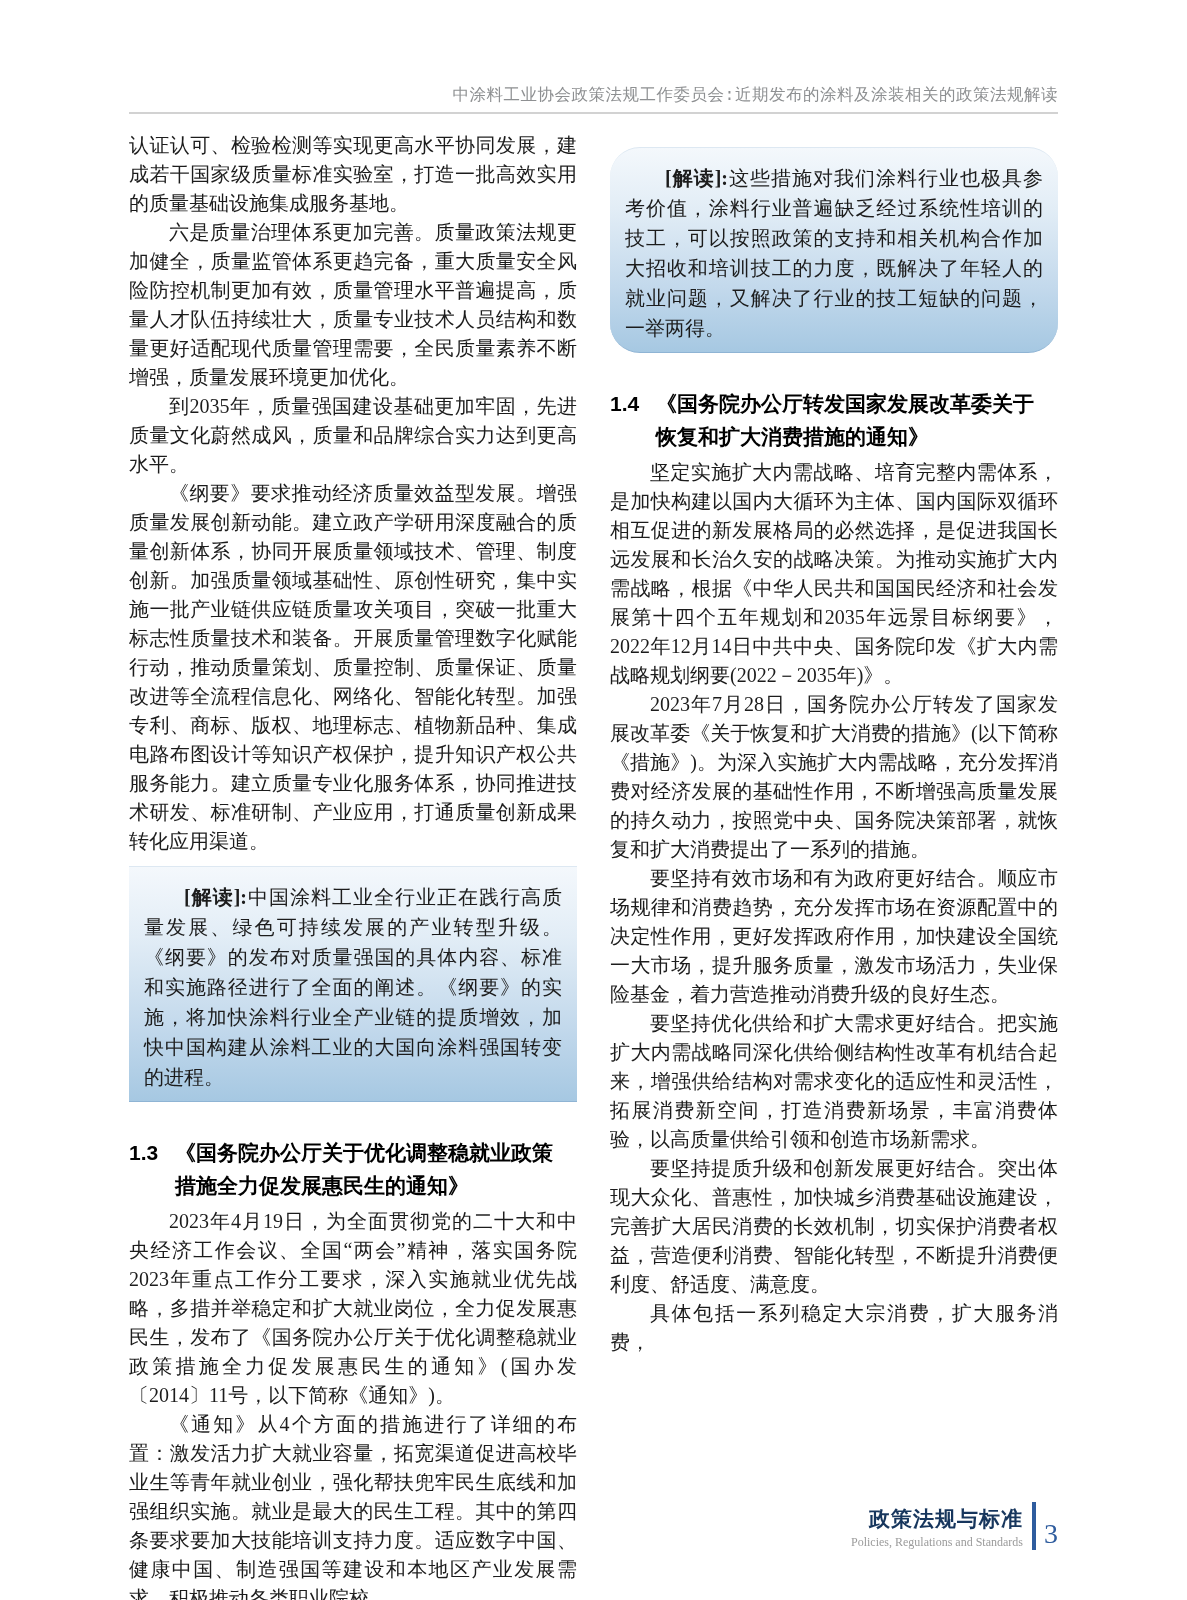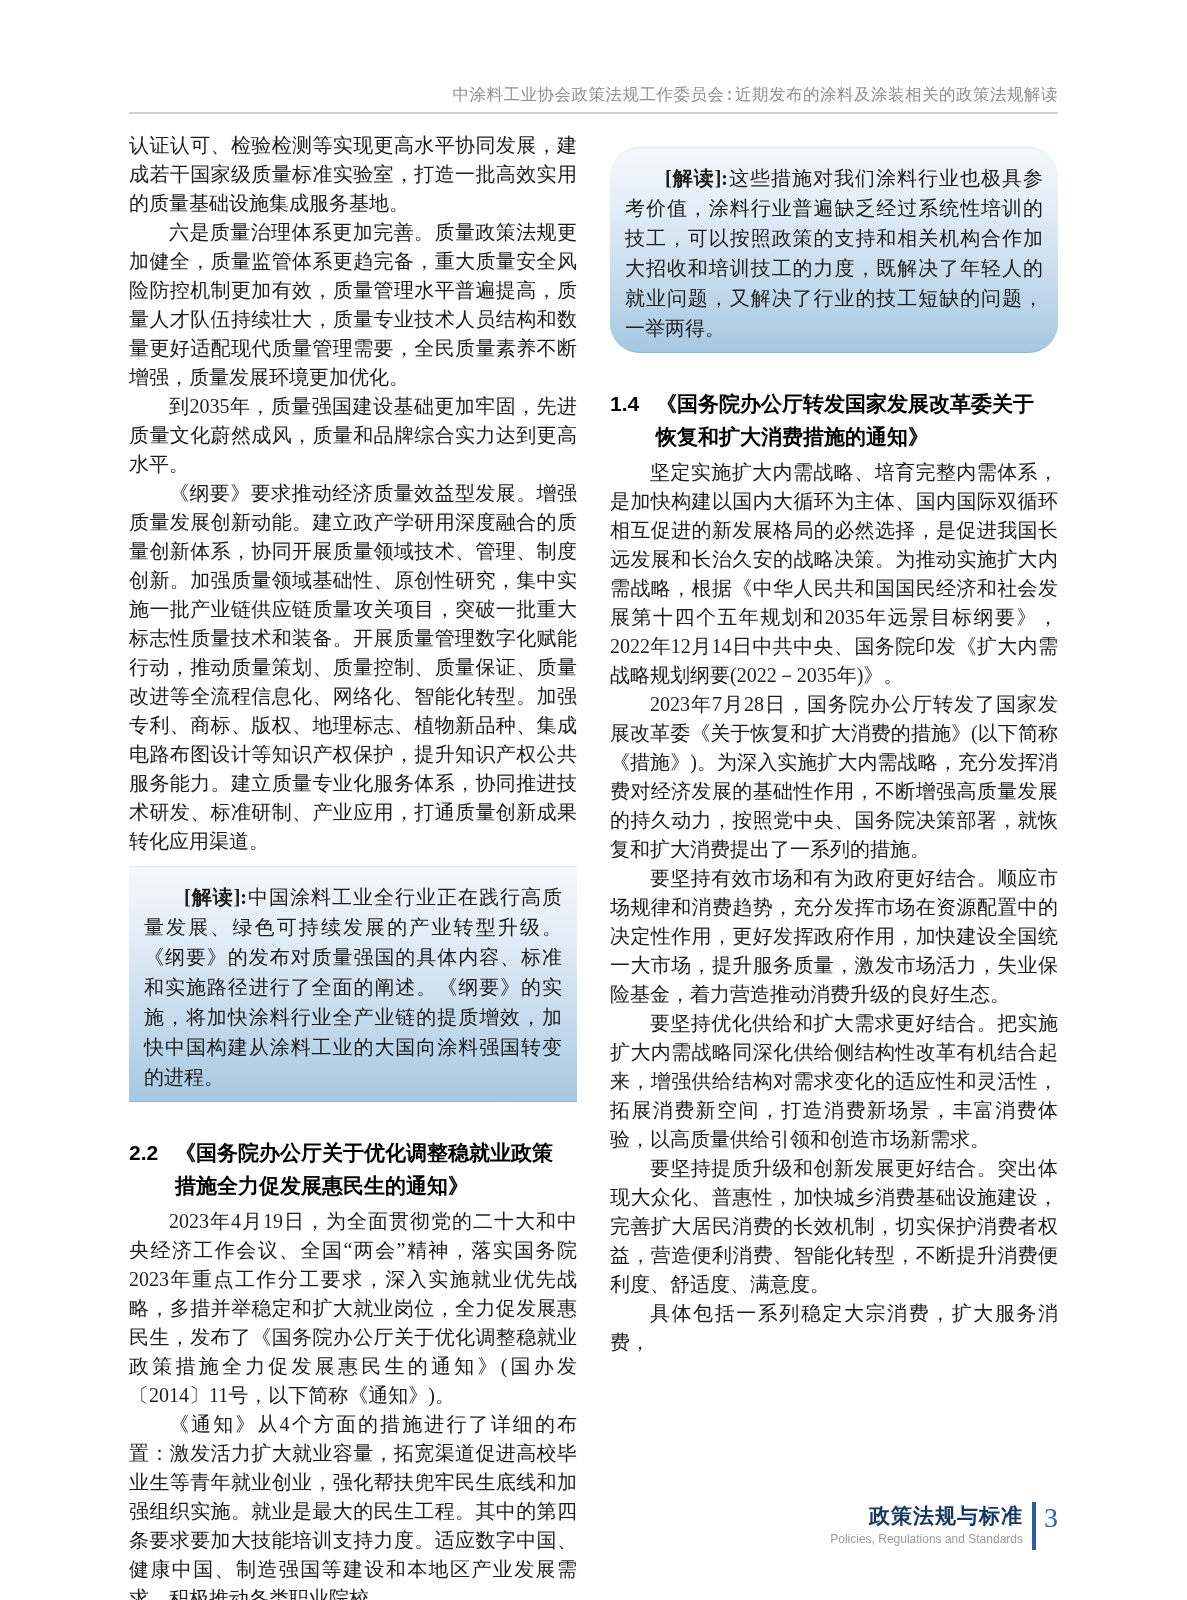--- a/index.html
+++ b/index.html
@@ -45,29 +45,29 @@
     display:flex;
     font-family:"Liberation Sans","DejaVu Sans",sans-serif;
     font-weight:bold; font-size:21px; line-height:33px;
     color:#000000;
     margin:0 0 5px 0;
   }
   .section-number { flex:0 0 46px; }
   .section-title { flex:1; padding-right:4px; }
   .page-footer {
     position:absolute; right:129px; bottom:50px;
-    display:flex; align-items:flex-start;
+    display:flex; align-items:flex-end;
   }
   .footer-titles { text-align:right; padding-right:9px; }
   .footer-cn {
     font-family:"Liberation Sans","DejaVu Sans",sans-serif;
     font-weight:bold; font-size:21px; color:#17365d; letter-spacing:1px;
   }
   .footer-en {
-    font-family:Liberation Sans, sans-serif;
+    font-family:Liberation Serif, serif;
     font-size:12px; color:#9b9b9b; margin-top:2px;
   }
   .footer-bar {
     width:4px; height:48px; background:#2e5c9e; margin-right:8px;
   }
   .footer-page {
     font-size:28px; color:#2e5c9e;
     font-family:"Liberation Serif","DejaVu Serif",serif;
   }
 </style>
@@ -83,21 +83,21 @@
     <p class="body">认证认可、检验检测等实现更高水平协同发展，建成若干国家级质量标准实验室，打造一批高效实用的质量基础设施集成服务基地。</p>
     <p class="body indent">六是质量治理体系更加完善。质量政策法规更加健全，质量监管体系更趋完备，重大质量安全风险防控机制更加有效，质量管理水平普遍提高，质量人才队伍持续壮大，质量专业技术人员结构和数量更好适配现代质量管理需要，全民质量素养不断增强，质量发展环境更加优化。</p>
     <p class="body indent">到2035年，质量强国建设基础更加牢固，先进质量文化蔚然成风，质量和品牌综合实力达到更高水平。</p>
     <p class="body indent">《纲要》要求推动经济质量效益型发展。增强质量发展创新动能。建立政产学研用深度融合的质量创新体系，协同开展质量领域技术、管理、制度创新。加强质量领域基础性、原创性研究，集中实施一批产业链供应链质量攻关项目，突破一批重大标志性质量技术和装备。开展质量管理数字化赋能行动，推动质量策划、质量控制、质量保证、质量改进等全流程信息化、网络化、智能化转型。加强专利、商标、版权、地理标志、植物新品种、集成电路布图设计等知识产权保护，提升知识产权公共服务能力。建立质量专业化服务体系，协同推进技术研发、标准研制、产业应用，打通质量创新成果转化应用渠道。</p>
 
     <div class="jiedu-box">
       <p class="body indent"><span class="jiedu-label">[解读]:</span><span>中国涂料工业全行业正在践行高质量发展、绿色可持续发展的产业转型升级。《纲要》的发布对质量强国的具体内容、标准和实施路径进行了全面的阐述。《纲要》的实施，将加快涂料行业全产业链的提质增效，加快中国构建从涂料工业的大国向涂料强国转变的进程。</span></p>
     </div>
 
     <div class="section-heading">
-      <span class="section-number">2.2</span>
+      <span class="section-number">1.3</span>
       <span class="section-title">《国务院办公厅关于优化调整稳就业政策措施全力促发展惠民生的通知》</span>
     </div>
     <p class="body indent">2023年4月19日，为全面贯彻党的二十大和中央经济工作会议、全国“两会”精神，落实国务院2023年重点工作分工要求，深入实施就业优先战略，多措并举稳定和扩大就业岗位，全力促发展惠民生，发布了《国务院办公厅关于优化调整稳就业政策措施全力促发展惠民生的通知》(国办发〔2014〕11号，以下简称《通知》)。</p>
     <p class="body indent">《通知》从4个方面的措施进行了详细的布置：激发活力扩大就业容量，拓宽渠道促进高校毕业生等青年就业创业，强化帮扶兜牢民生底线和加强组织实施。就业是最大的民生工程。其中的第四条要求要加大技能培训支持力度。适应数字中国、健康中国、制造强国等建设和本地区产业发展需求，积极推动各类职业院校</p>
   </div>
 
   <div class="col">
 
     <div class="jiedu-box" style="margin-top:16px;border-radius:30px;">
       <p class="body indent"><span class="jiedu-label">[解读]:</span><span>这些措施对我们涂料行业也极具参考价值，涂料行业普遍缺乏经过系统性培训的技工，可以按照政策的支持和相关机构合作加大招收和培训技工的力度，既解决了年轻人的就业问题，又解决了行业的技工短缺的问题，一举两得。</span></p>

